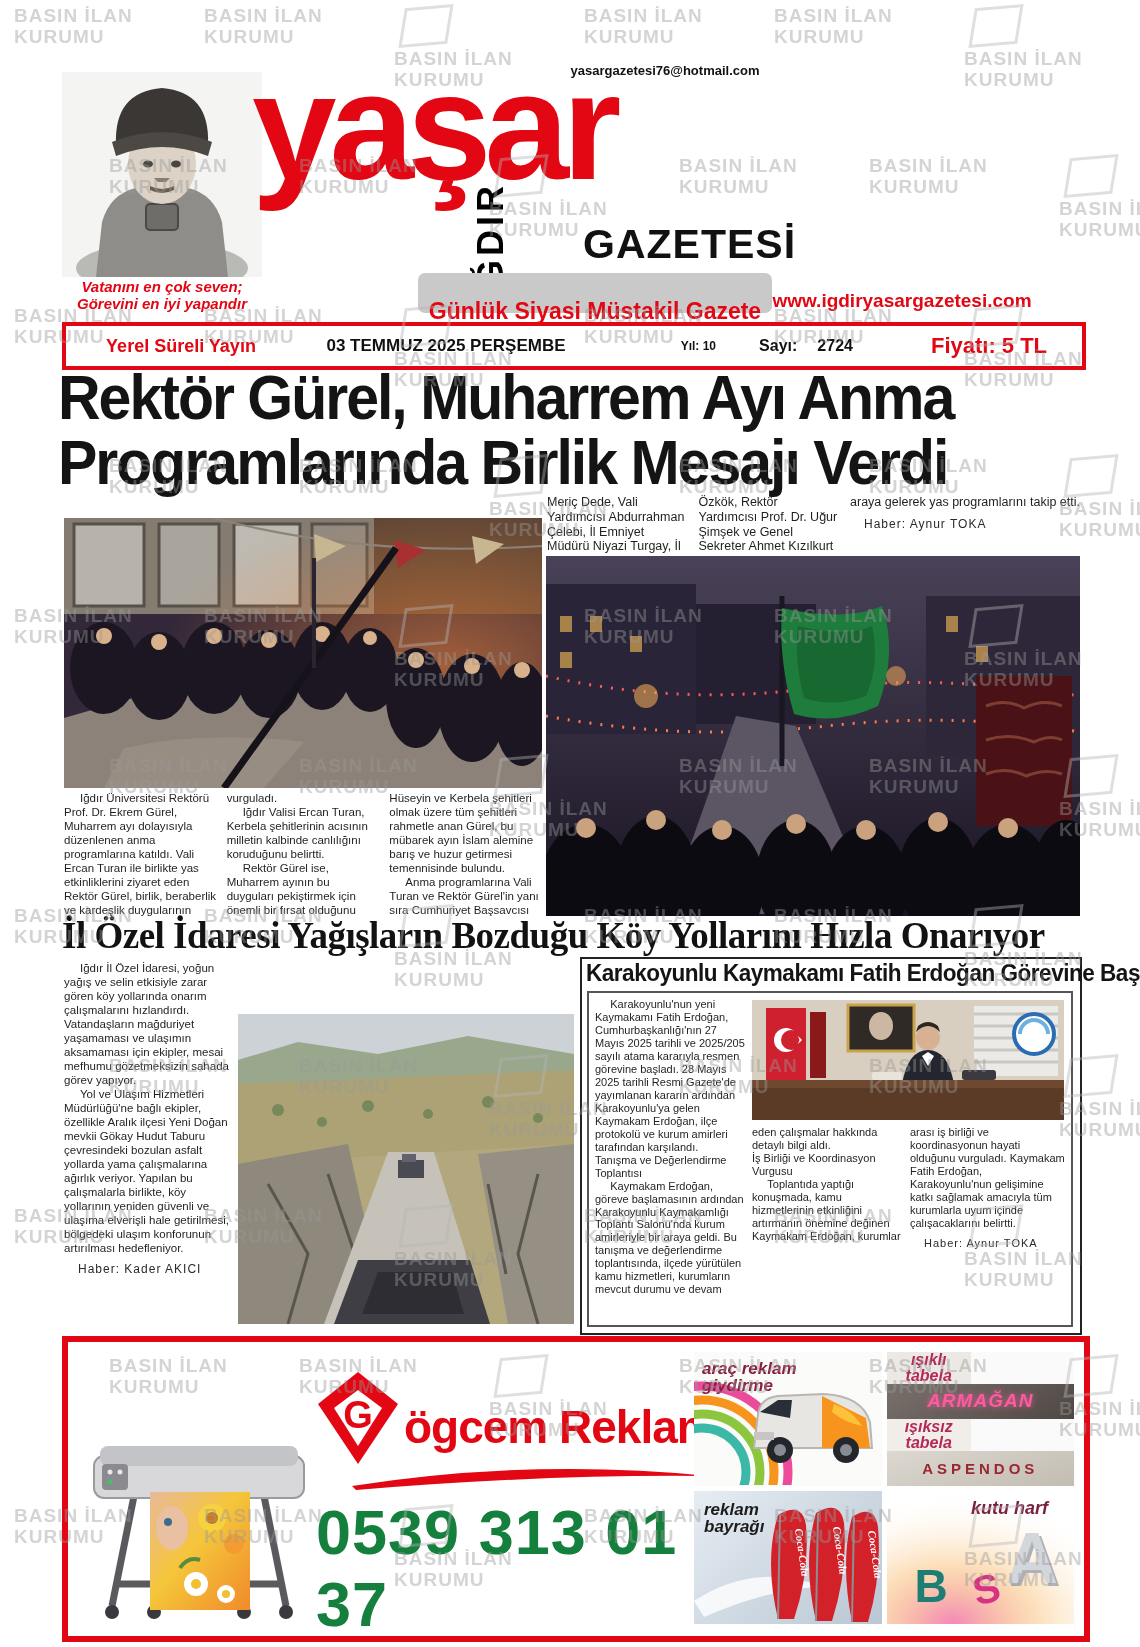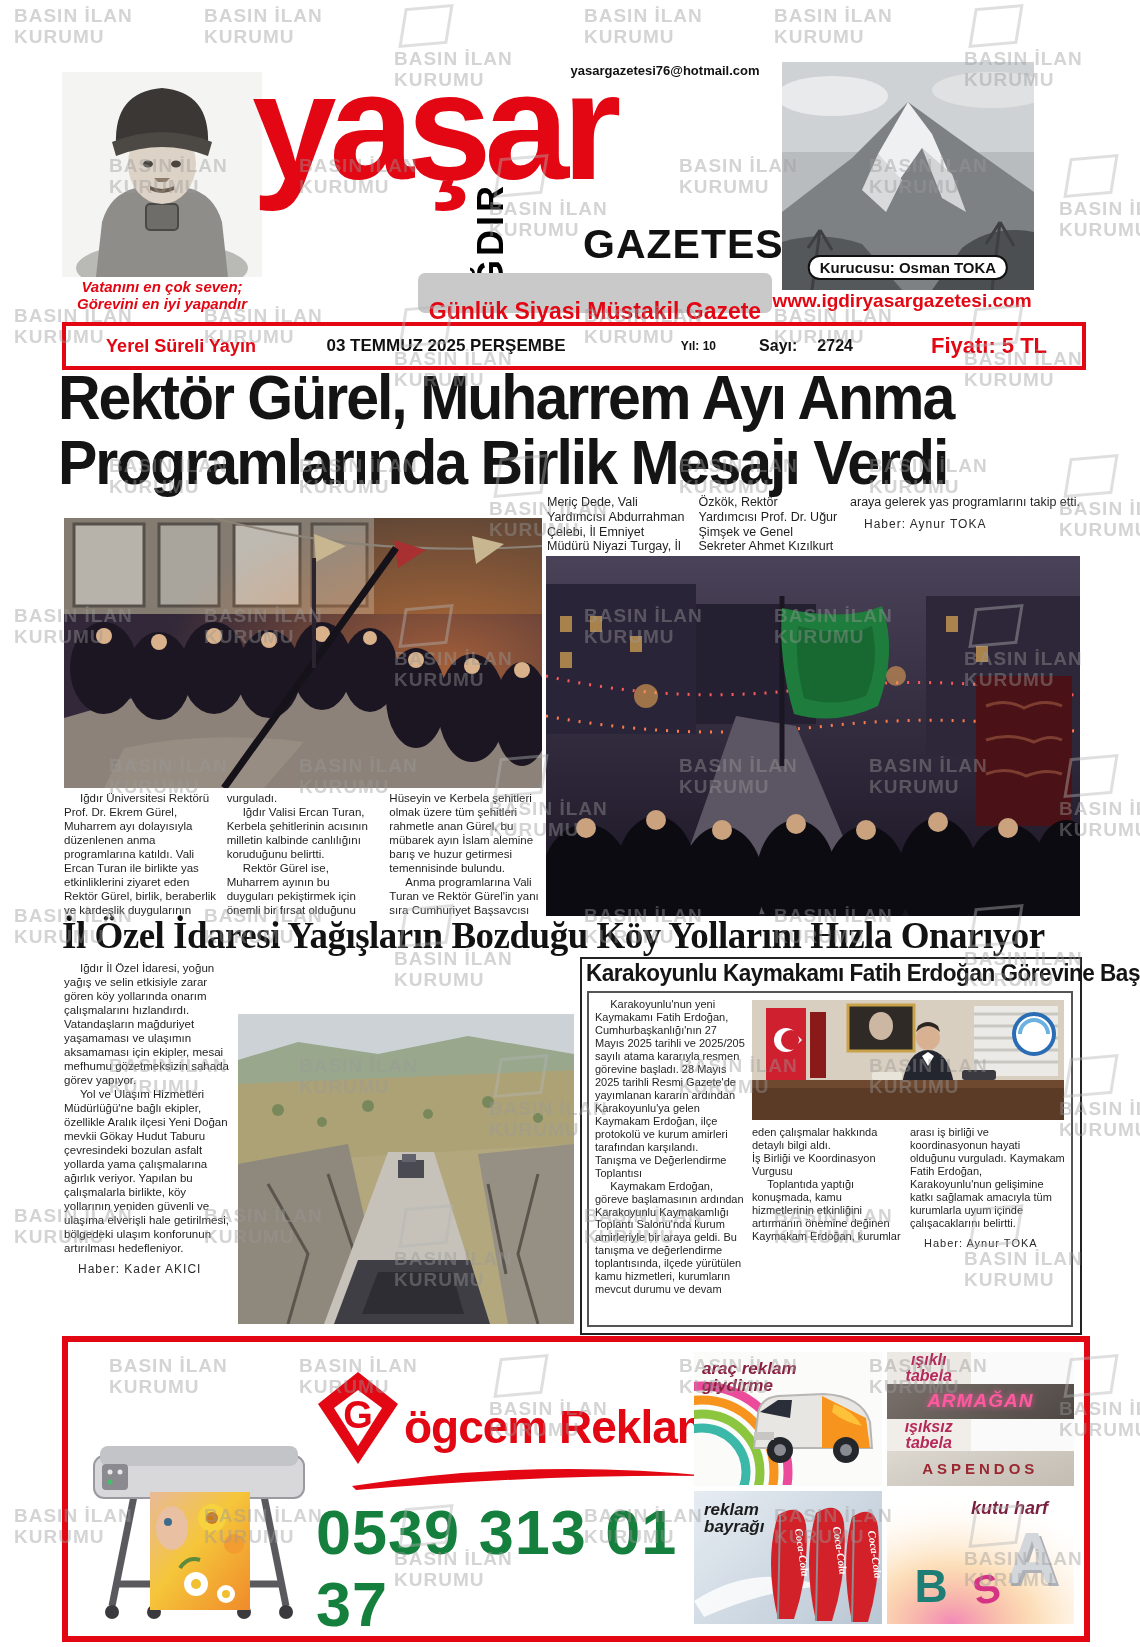--- a/index.html
+++ b/index.html
@@ -136,37 +136,20 @@
   <div class="abs email">yasargazetesi76@hotmail.com</div>
 
   <div class="abs city-vert">İĞDIR</div>
   <div class="abs logo-yasar">yaşar</div>
   <div class="abs logo-sub">GAZETESİ</div>
 
   <div class="abs tagline-box">
     <span>Günlük Siyasi Müstakil Gazete</span>
   </div>
 
-  <div class="abs" style="left:782px;top:62px;">
-    <svg width="252" height="228" viewBox="0 0 252 228">
-      <rect width="252" height="228" fill="#b9bcbe"></rect>
-      <rect width="252" height="90" fill="#cfd2d4"></rect>
-      <ellipse cx="50" cy="34" rx="56" ry="20" fill="#e8eaeb"></ellipse>
-      <ellipse cx="210" cy="28" rx="60" ry="18" fill="#dfe1e2"></ellipse>
-      <path d="M0 150 L70 96 L126 40 L170 72 L252 130 L252 228 L0 228 Z" fill="#7e8184"></path>
-      <path d="M126 40 L96 92 L116 120 L140 86 L170 118 L150 72 Z" fill="#eef0f1"></path>
-      <path d="M96 92 L80 128 L104 150 L120 118 Z" fill="#d8dadb"></path>
-      <path d="M140 86 L160 136 L184 150 L170 112 Z" fill="#d2d4d5"></path>
-      <path d="M0 228 L0 180 Q40 168 80 182 L120 228 Z" fill="#55585a"></path>
-      <path d="M252 228 L252 170 Q210 162 180 186 L150 228 Z" fill="#4c4f51"></path>
-      <path d="M30 228 L38 168 M38 168 L26 186 M38 168 L50 188" stroke="#3d3f41" stroke-width="3" fill="none"></path>
-      <path d="M210 228 L218 160 M218 160 L204 182 M218 160 L232 184" stroke="#3d3f41" stroke-width="3" fill="none"></path>
-    </svg>
-    <div class="founder-badge">Kurucusu: Osman TOKA</div>
-  </div>
 
   <div class="abs website">www.igdiryasargazetesi.com</div>
 
   <div class="abs infobar">
     <div class="ib-pub red">Yerel Süreli Yayın</div>
     <div class="ib-date">03 TEMMUZ  2025 PERŞEMBE</div>
     <div class="ib-year">Yıl: 10</div>
     <div class="ib-issue">
       <span>Sayı:</span>
       <span>2724</span>

